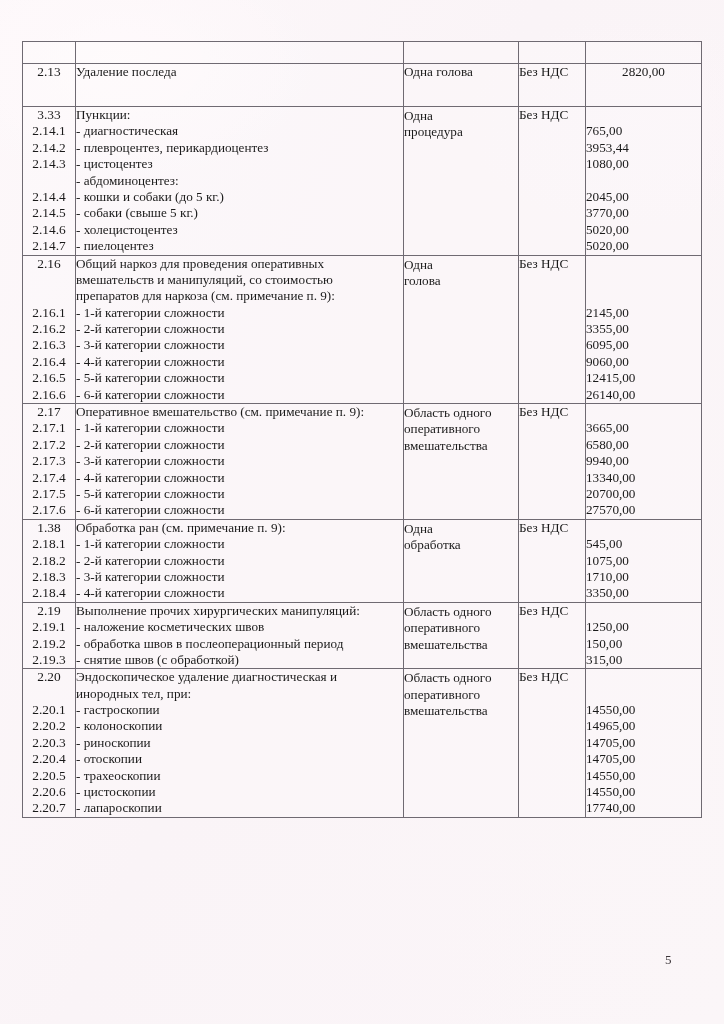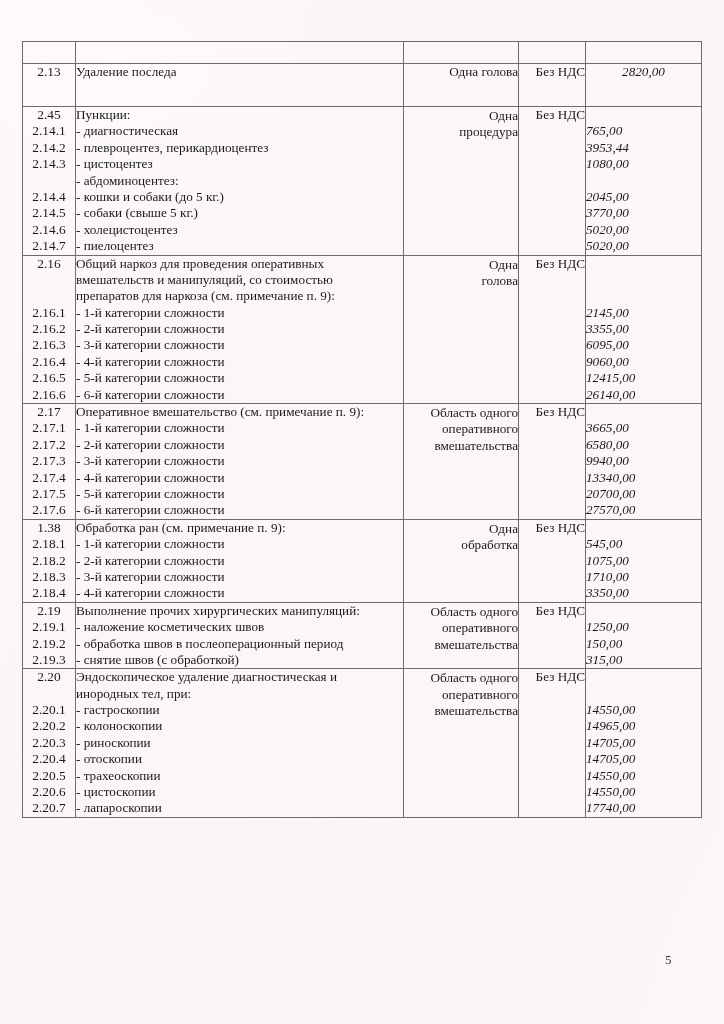--- a/index.html
+++ b/index.html
@@ -50,27 +50,26 @@
   .cnum{
     text-align:center;
     font-size:13.4px;
     padding:0 2px;
   }
   .cdesc{
     padding-left:7px;
     padding-right:4px;
   }
   .cunit,.cvat{
-    text-align:right;
+    text-align:left;
     vertical-align:middle;
   }
   .cprice{
     text-align:center;
     padding-right:14px;
-    font-style:italic;
   }
   .mid{vertical-align:middle;}
   .pad-t{padding-top:5px;}
   .pad-b{padding-bottom:4px;}
 
   .line{display:block;height:16.4px;white-space:nowrap;}
 
   .num-stack .line{text-align:center;}
   .price-stack .line{text-align:left;}
 
@@ -113,21 +112,21 @@
       <tr class="row-213">
         <td class="cnum mid">2.13</td>
         <td class="cell-213">Удаление последа</td>
         <td class="cunit">Одна голова</td>
         <td class="cvat">Без НДС</td>
         <td class="cprice mid">2820,00</td>
       </tr>
 
       <tr>
         <td class="cnum num-stack pad-t">
-          <span class="line">2.45</span>
+          <span class="line">3.33</span>
           <span class="line">2.14.1</span>
           <span class="line">2.14.2</span>
           <span class="line">2.14.3</span>
           <span class="line"></span>
           <span class="line">2.14.4</span>
           <span class="line">2.14.5</span>
           <span class="line">2.14.6</span>
           <span class="line">2.14.7</span>
         </td>
         <td class="cdesc pad-t pad-b">

